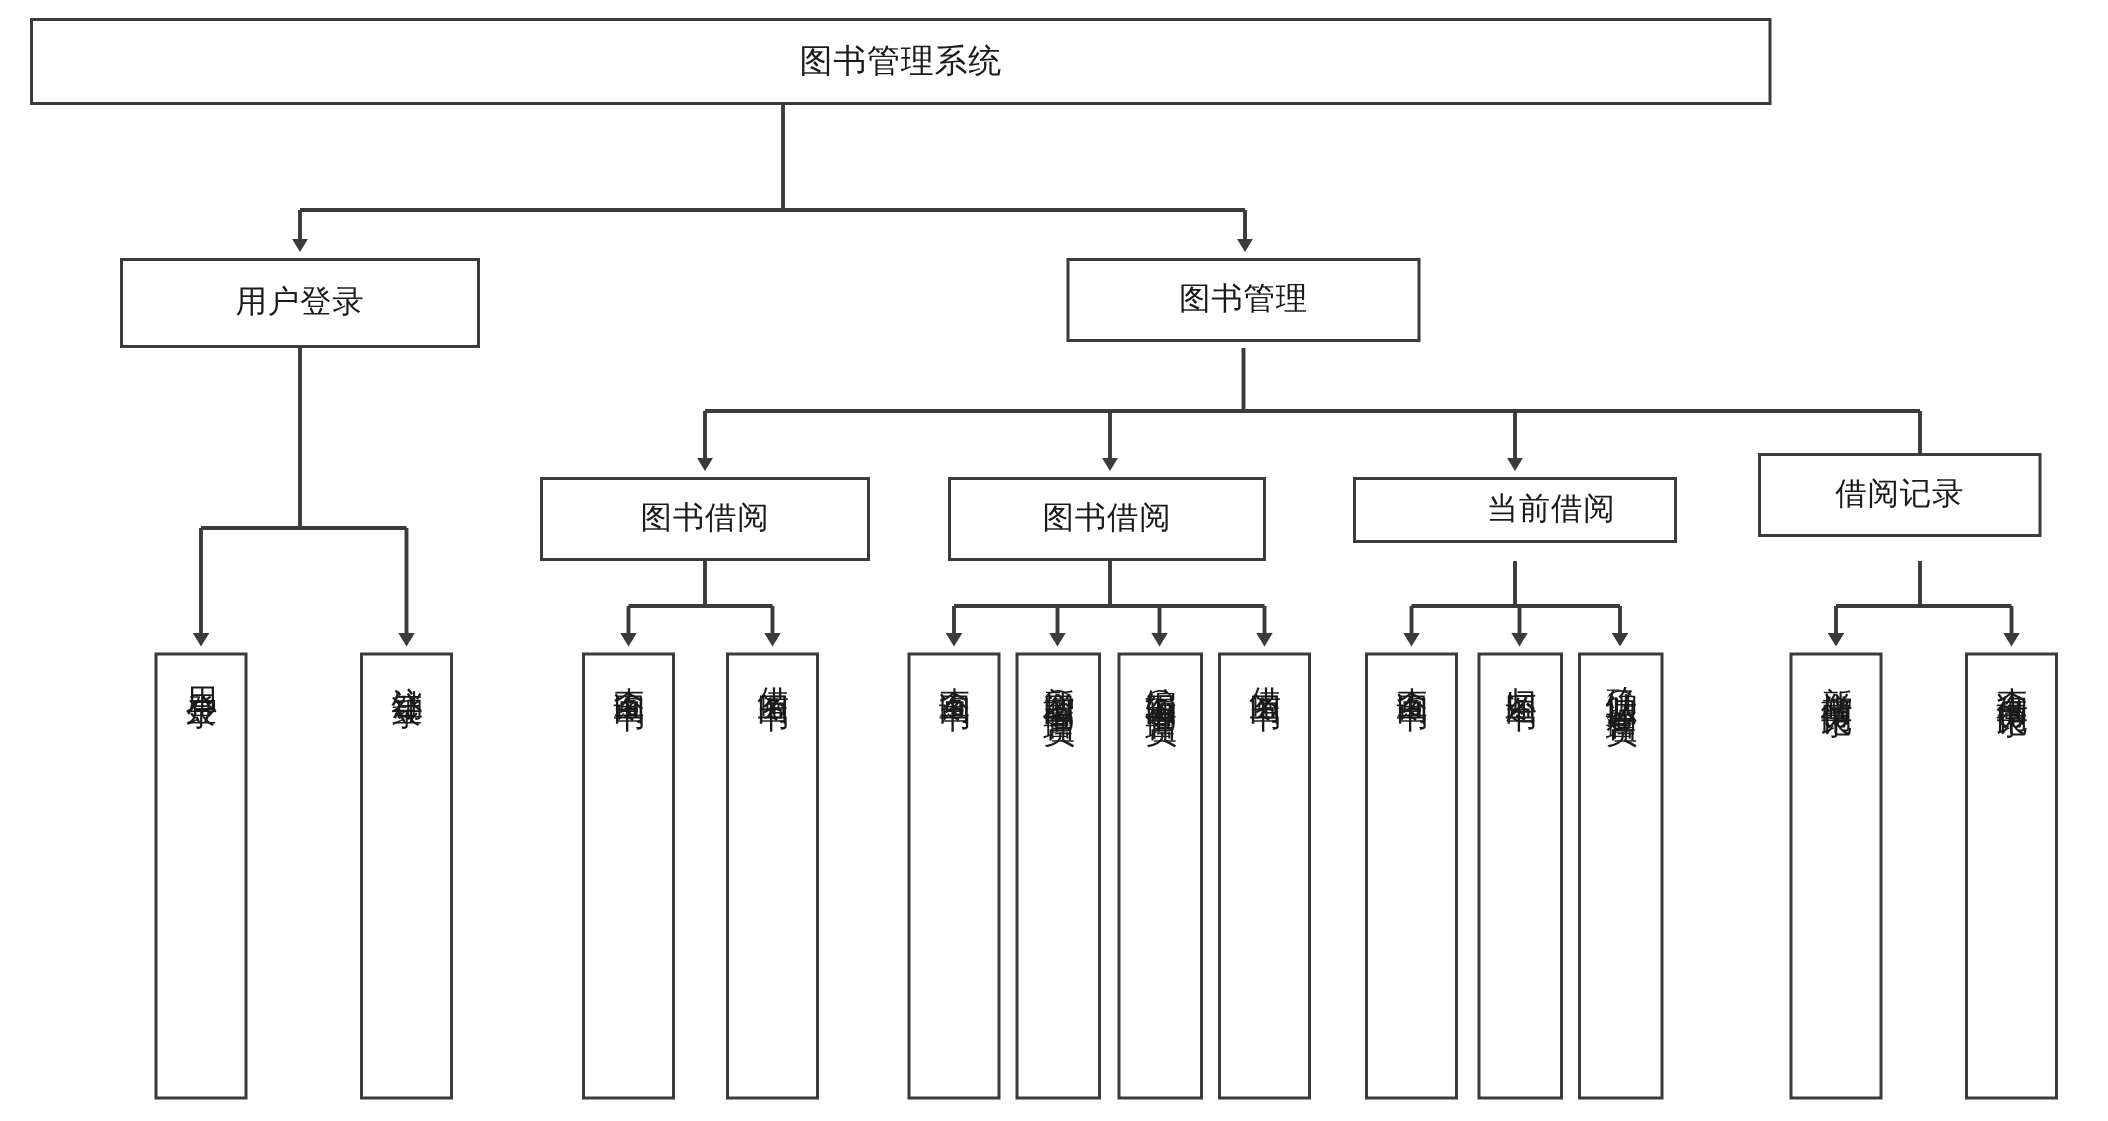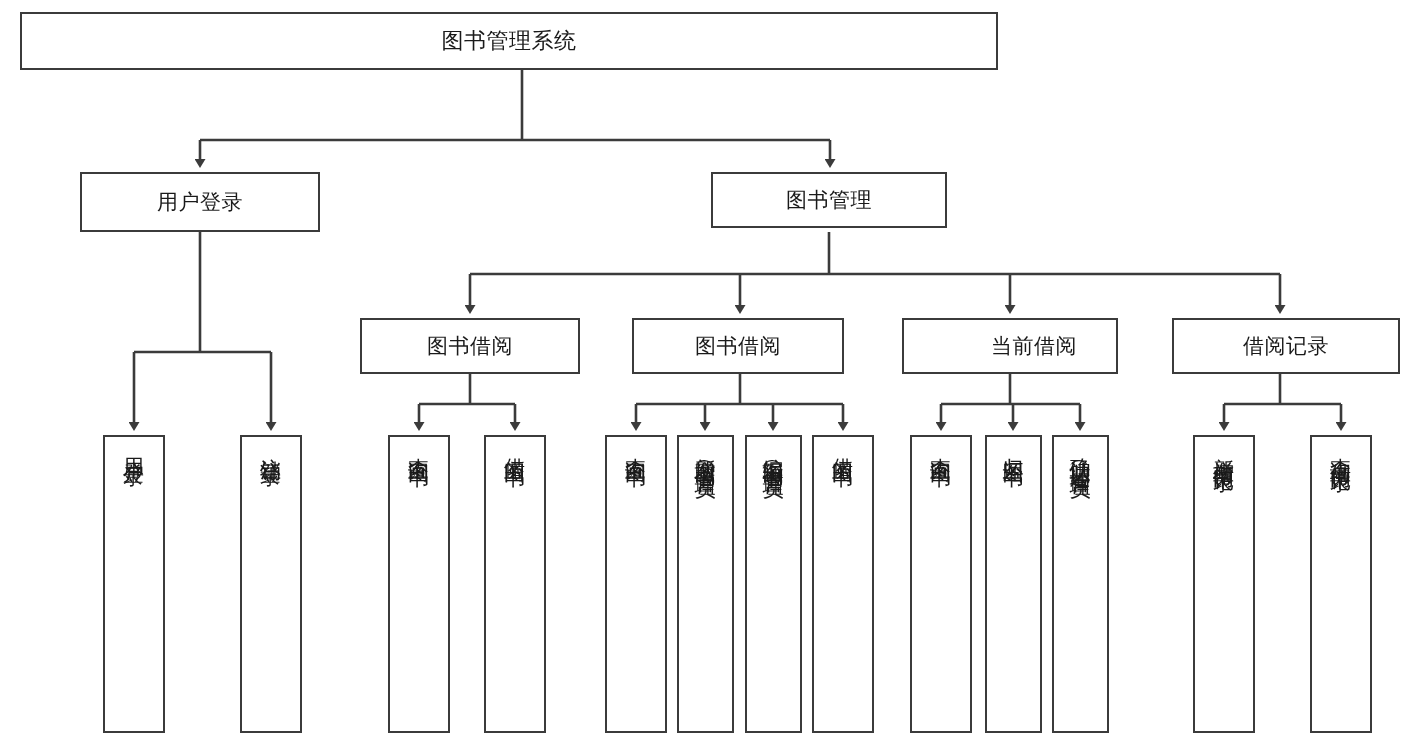--- a/index.html
+++ b/index.html
@@ -119,41 +119,41 @@
       <path d="M1013,404 L1013,423" marker-end="url(#arrow)"></path>
       <path d="M1080,404 L1080,423" marker-end="url(#arrow)"></path>
 
       <path d="M1280,374 L1280,404"></path>
       <path d="M1224,404 L1341,404"></path>
       <path d="M1224,404 L1224,423" marker-end="url(#arrow)"></path>
       <path d="M1341,404 L1341,423" marker-end="url(#arrow)"></path>
     </g>
   </svg>
 
-  <div class="node h root" style="left:20px; top:12px; width:978px; height:58px;">
+  <div class="node h root" style="left:20px; top:12px; width:1161px; height:58px;">
     <span class="lbl">图书管理系统</span>
   </div>
 
   <div class="node h" style="left:80px; top:172px; width:240px; height:60px;">
     <span class="lbl">用户登录</span>
   </div>
   <div class="node h" style="left:711px; top:172px; width:236px; height:56px;">
     <span class="lbl">图书管理</span>
   </div>
 
   <div class="node h" style="left:360px; top:318px; width:220px; height:56px;">
     <span class="lbl">图书借阅</span>
   </div>
   <div class="node h" style="left:632px; top:318px; width:212px; height:56px;">
     <span class="lbl">图书借阅</span>
   </div>
-  <div class="node h" style="left:902px; top:318px; width:216px; height:56px;padding-left:48px;">
+  <div class="node h" style="left:902px; top:318px; width:216px; height:44px;padding-left:48px;">
     <span class="lbl">当前借阅</span>
   </div>
-  <div class="node h" style="left:1172px; top:318px; width:228px; height:56px;">
+  <div class="node h" style="left:1172px; top:302px; width:189px; height:56px;">
     <span class="lbl">借阅记录</span>
   </div>
 
   <div class="node v" style="left:103px; top:435px; width:62px; height:298px;">
     <span class="lbl">用户登录</span>
   </div>
   <div class="node v" style="left:240px; top:435px; width:62px; height:298px;">
     <span class="lbl">注销登录</span>
   </div>
   <div class="node v" style="left:388px; top:435px; width:62px; height:298px;">

